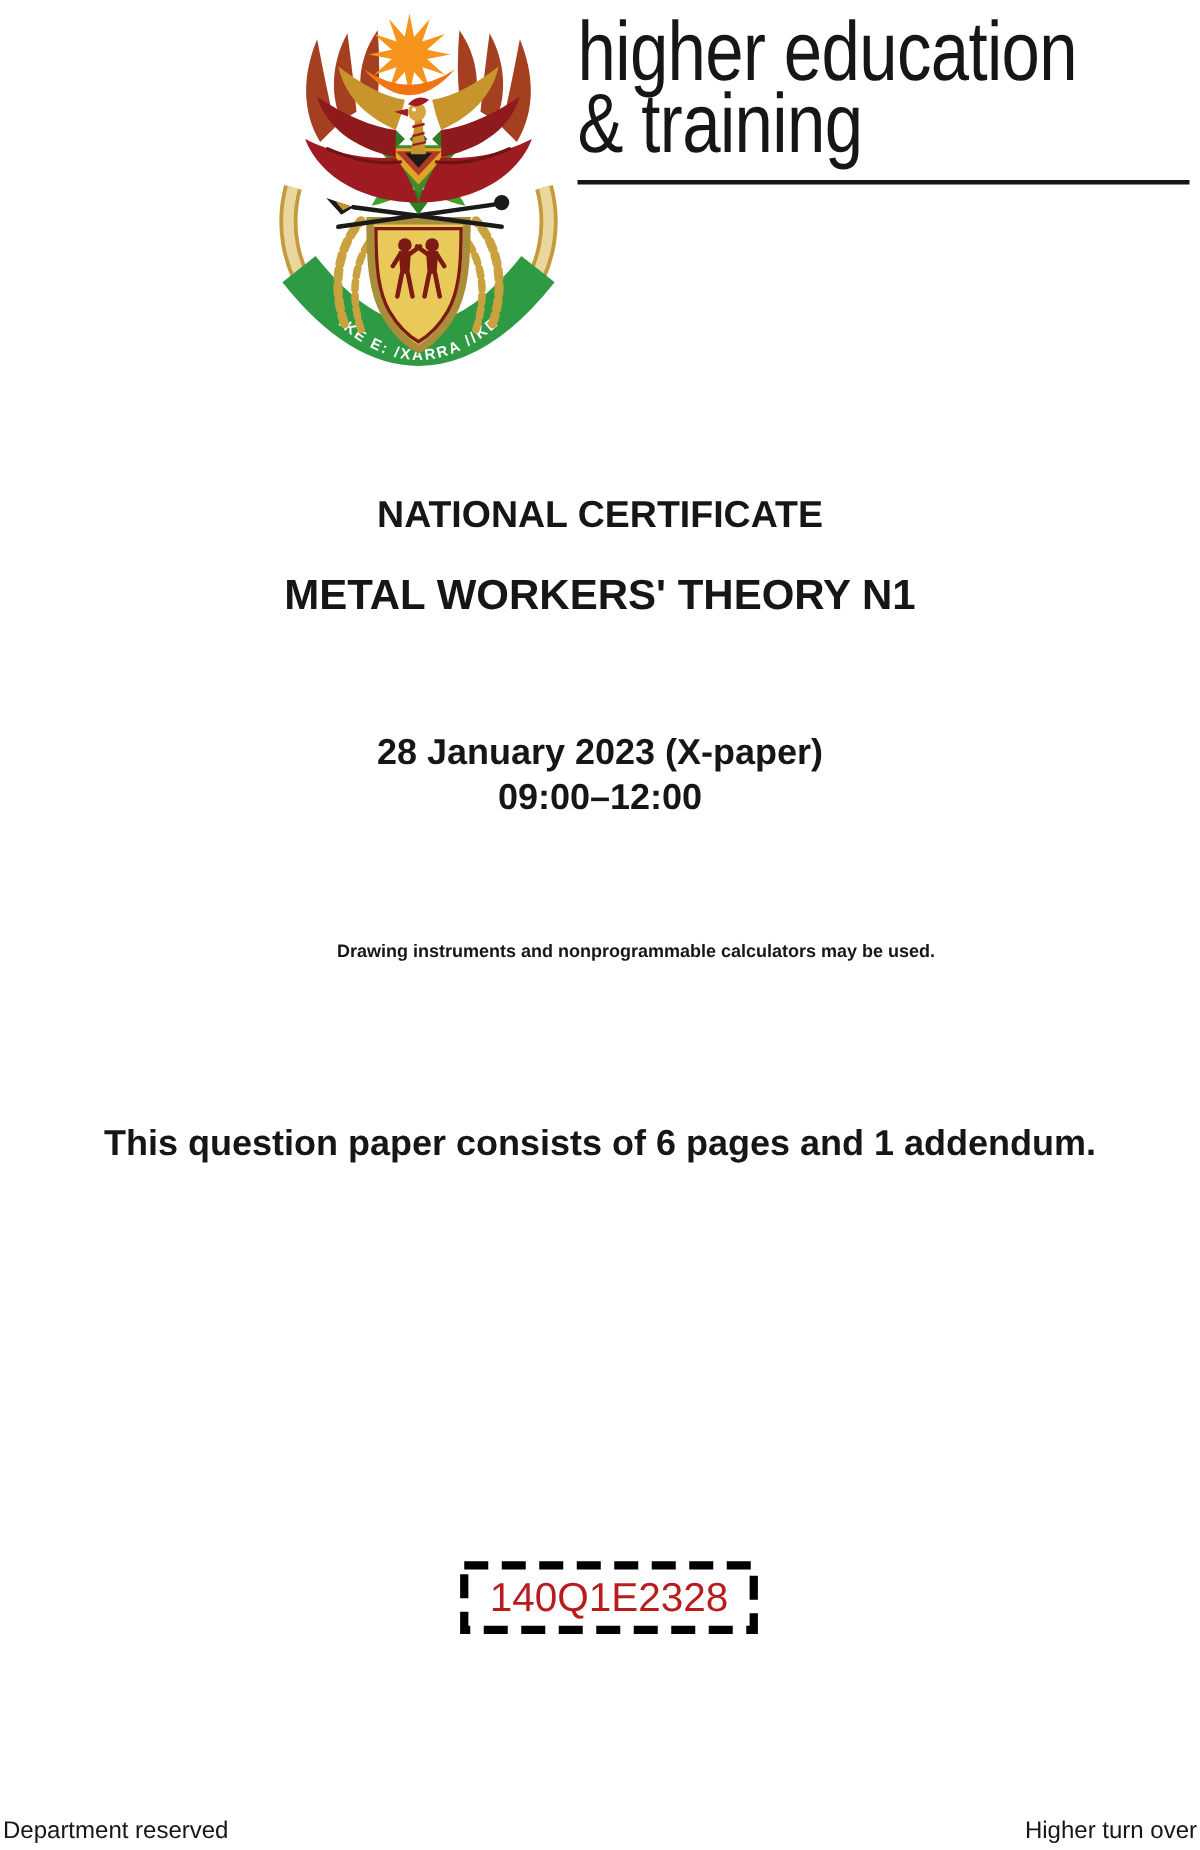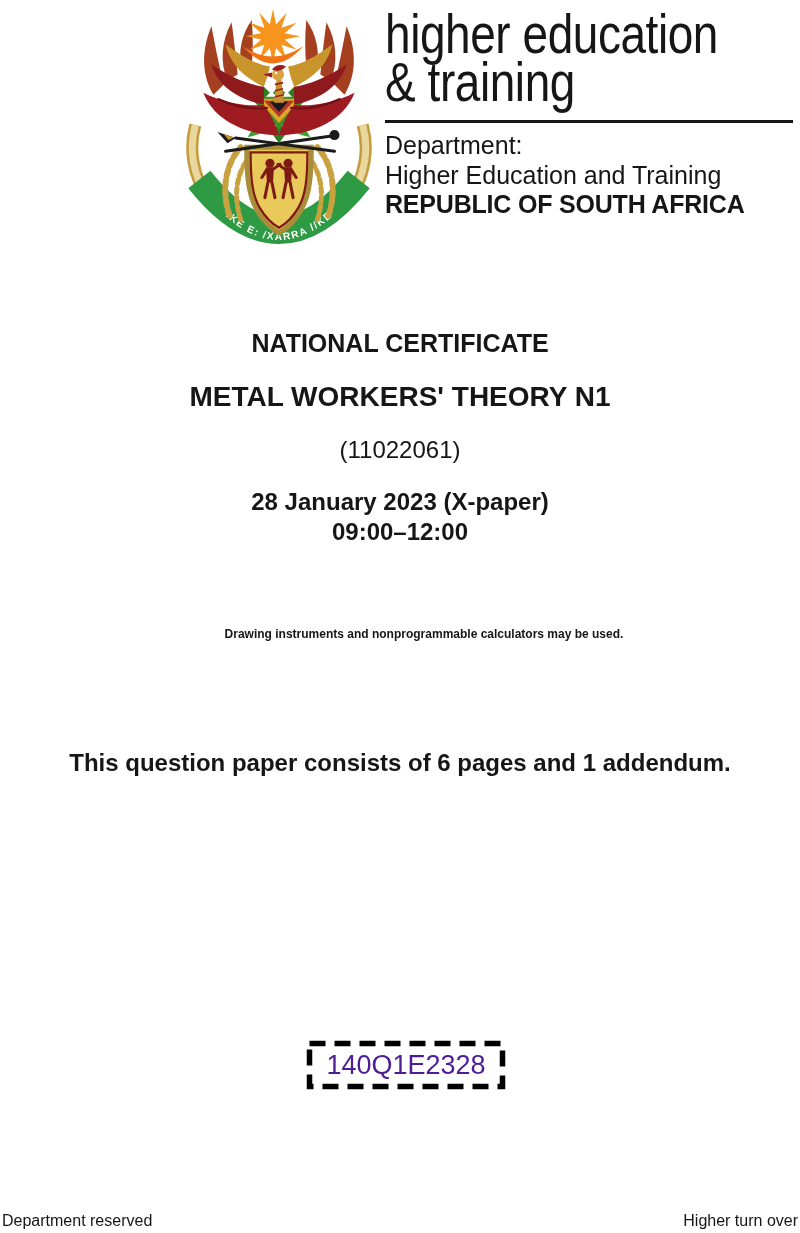--- a/index.html
+++ b/index.html
@@ -37,21 +37,21 @@
   .exam-time    {top:518px;font-size:24px;font-weight:bold;}
   .note1        {top:628px;font-size:12px;font-weight:bold;margin-left:24px;}
   .note2        {top:749px;font-size:24px;font-weight:bold;}
 
   
   .exam-box{left:306px;top:1040px;width:200px;height:50px;}
   .exam-box svg{position:absolute;left:0;top:0;}
   .exam-box .num{
     position:absolute;left:0;top:0;width:200px;height:50px;
     display:flex;align-items:center;justify-content:center;
-    font-size:27px;color:#4c1d95;
+    font-size:27px;color:#b91c1c;
   }
 
   
   .footer-left {left:2px;top:1212px;font-size:16px;}
   .footer-right{right:2px;top:1212px;font-size:16px;}
 </style>
 </head>
 <body>
 
 <div class="page">
@@ -146,29 +146,23 @@
       <polygon points="116,30 100.6,26.9 112.4,16.5 97.5,21.5 102.5,6.6 92.1,18.4 89,3 85.9,18.4 75.5,6.6 80.5,21.5 65.6,16.5 77.4,26.9 62,30 77.4,33.1 65.6,43.5 80.5,38.5 75.5,53.4 85.9,41.6 89,57 92.1,41.6 102.5,53.4 97.5,38.5 112.4,43.5 100.6,33.1" fill="#F7941D"></polygon>
       <path d="M59 40 Q89 60 119 40 Q89 74 59 40 Z" fill="#EF7613"></path>
     </g>
   </svg>
 
   <div class="abs wordmark">
     <div>higher education</div>
     <div>&amp; training</div>
   </div>
   <div class="abs wm-rule"></div>
-  <div class="abs dept">
-    <div>Department:</div>
-    <div>Higher Education and Training</div>
-    <div class="country">REPUBLIC OF SOUTH AFRICA</div>
-  </div>
 
   <div class="abs ctr cert-title">NATIONAL CERTIFICATE</div>
   <div class="abs ctr subject-title">METAL WORKERS' THEORY N1</div>
-  <div class="abs ctr paper-code">(11022061)</div>
   <div class="abs ctr exam-date">28 January 2023 (X-paper)</div>
   <div class="abs ctr exam-time">09:00–12:00</div>
   <div class="abs ctr note1">Drawing instruments and nonprogrammable calculators may be used.</div>
   <div class="abs ctr note2">This question paper consists of 6 pages and 1 addendum.</div>
 
   <div class="abs exam-box">
     <svg width="200" height="50" viewBox="0 0 200 50">
       <rect x="3.5" y="3.5" width="193" height="43" fill="none" stroke-width="5.5" stroke-dasharray="16 9" stroke="#000000"></rect>
     </svg>
     <div class="num">140Q1E2328</div>

